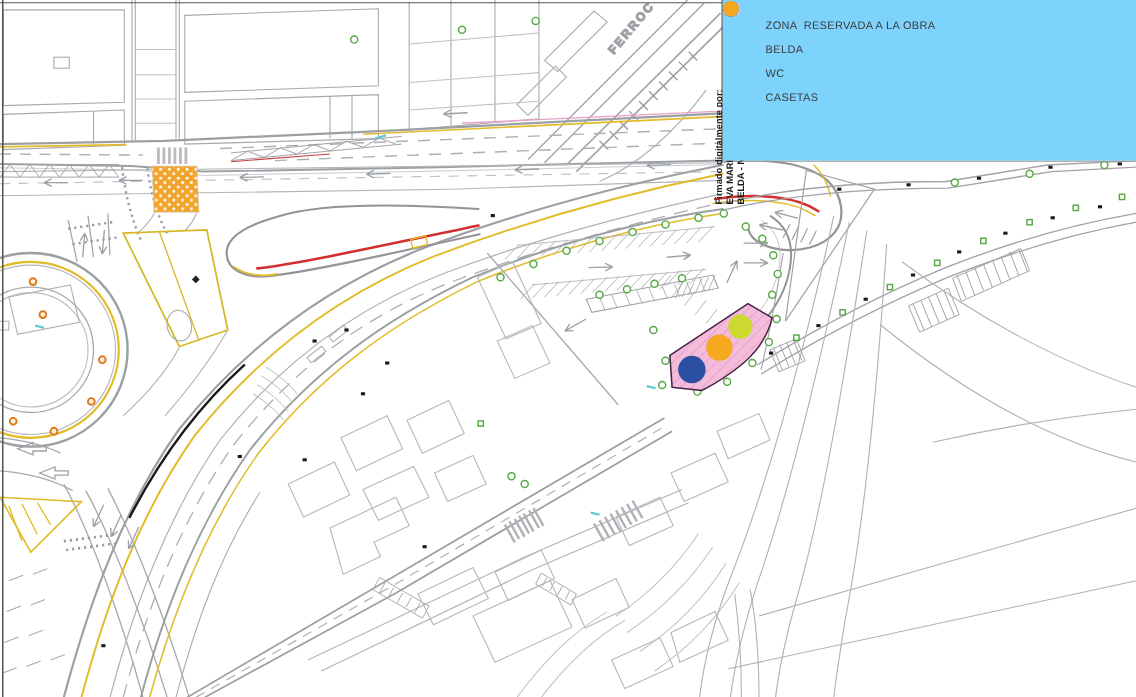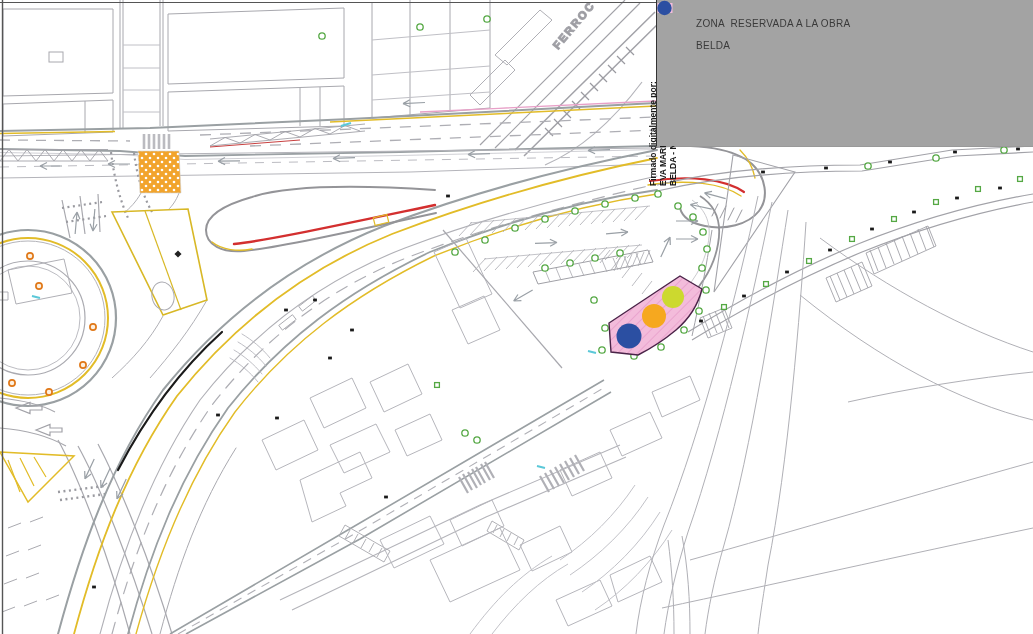--- a/index.html
+++ b/index.html
@@ -1,18 +1,18 @@
 <!DOCTYPE html>
 <html><head>
 <meta charset="utf-8">
 <style>
   html,body{margin:0;padding:0;background:#e9e9e9;font-family:"Liberation Sans",sans-serif;}
   .screen{position:relative;width:1033px;height:634px;background:#ffffff;overflow:hidden;}
   svg{position:absolute;left:0;top:0;}
-  .legend{position:absolute;left:657px;top:0;width:376px;height:146px;background:#a3a3a3;padding:12px 0 0 39px;box-sizing:border-box;}
+  .legend{position:absolute;left:657px;top:0;width:376px;height:146px;background:#7dd3fc;padding:12px 0 0 39px;box-sizing:border-box;}
   .legend-row{display:flex;align-items:center;height:22px;}
   .legend-row .sw{width:16px;height:16px;margin-right:29px;flex:0 0 16px;}
   .legend-row .lbl{font-size:10px;color:#3a3a3a;letter-spacing:.3px;white-space:pre;}
 </style>
 </head>
 <body>
 
 <div class="screen">
 
 <svg width="1033" height="634" viewBox="0 0 1033 634">
@@ -353,15 +353,27 @@
         <rect x="0.5" y="3" width="15" height="10" fill="#f3bcdb"></rect>
       </svg>
       <span class="lbl">ZONA  RESERVADA A LA OBRA</span>
     </div>
     <div class="legend-row">
       <svg class="sw" width="16" height="16">
         <circle cx="7.5" cy="8" r="7.2" fill="#2b4fa2"></circle>
       </svg>
       <span class="lbl">BELDA</span>
     </div>
+    <div class="legend-row">
+      <svg class="sw" width="16" height="16">
+        <circle cx="7.5" cy="8" r="7" fill="#ccd92f"></circle>
+      </svg>
+      <span class="lbl">WC</span>
+    </div>
+    <div class="legend-row">
+      <svg class="sw" width="16" height="16">
+        <circle cx="7.5" cy="8" r="7" fill="#f6a81f"></circle>
+      </svg>
+      <span class="lbl">CASETAS</span>
+    </div>
   </div>
 
 </div>
 
 </body></html>

